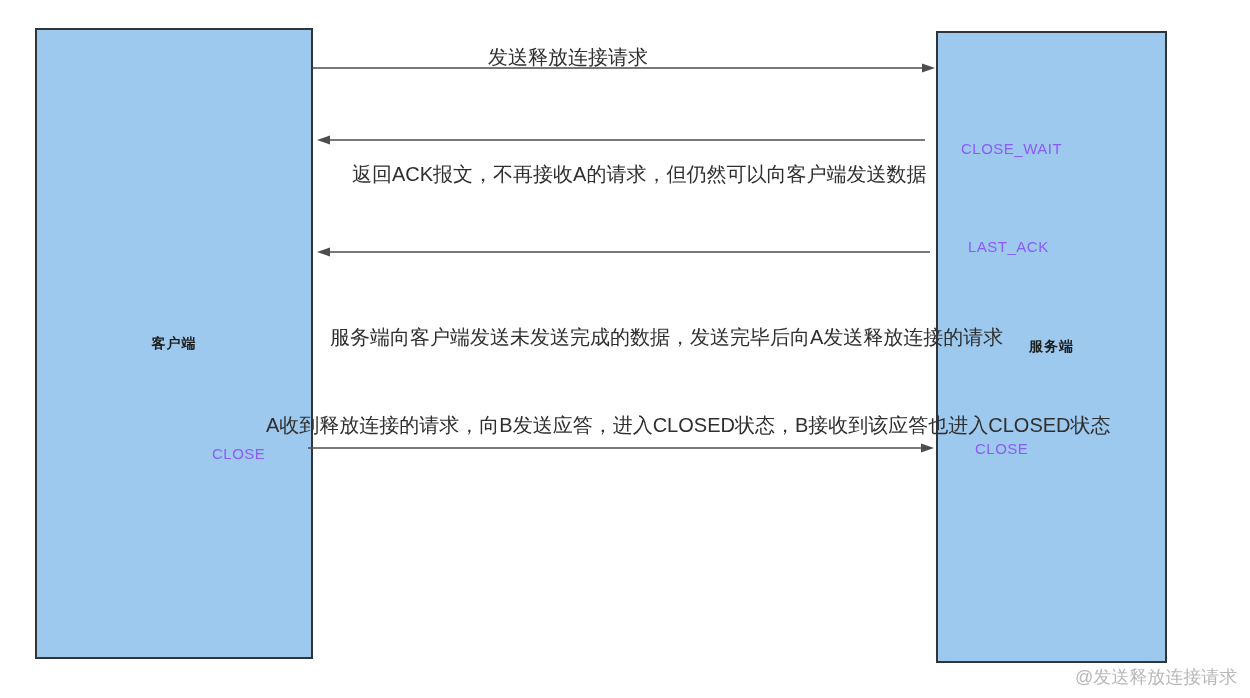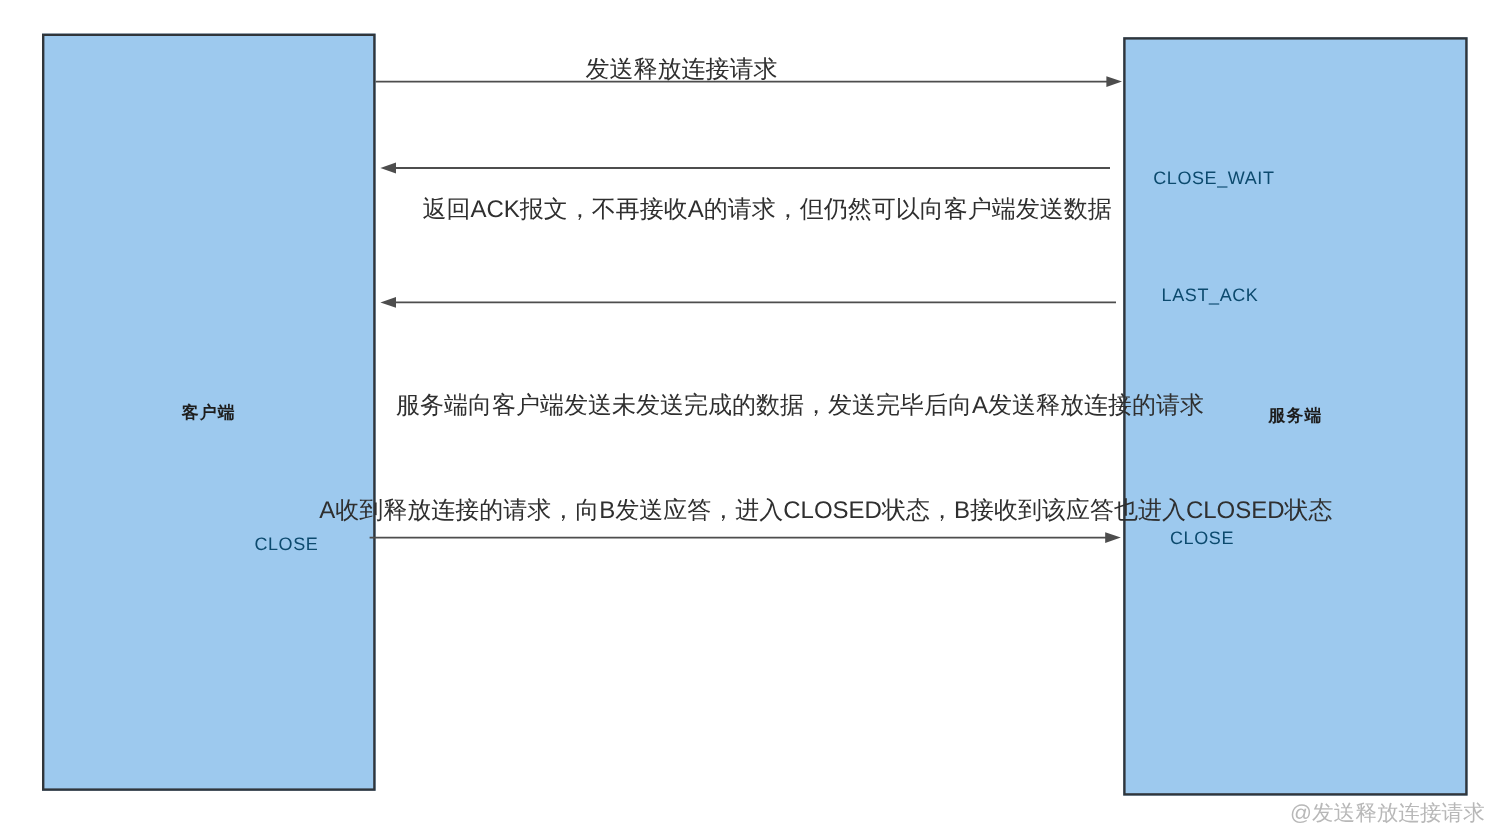--- a/index.html
+++ b/index.html
@@ -20,41 +20,41 @@
   }
   .lifeline-box{
     position:absolute;
     background:var(--box-fill);
     border:2px solid var(--box-border);
     display:flex;
     align-items:center;
     justify-content:center;
   }
   #client-box{left:35px;top:28px;width:278px;height:631px;}
-  #server-box{left:936px;top:31px;width:287px;height:632px;}
+  #server-box{left:936px;top:31px;width:231px;height:632px;}
   .box-title{
     font-size:14px;
     font-weight:bold;
     color:#1d1d1d;
     letter-spacing:1px;
   }
   .msg-label{
     position:absolute;
     font-size:20px;
     white-space:nowrap;
     color:var(--text);
   }
   #msg-label-1{left:488px;top:44px;}
   #msg-label-2{left:352px;top:161px;text-align:right;}
   #msg-label-3{left:330px;top:276px;margin-top:48px;}
   #msg-label-4{left:266px;top:412px;}
   .state-label{
     position:absolute;
     font-size:15px;
-    color:#0c4a6e;
+    color:#8b5cf6;
     white-space:nowrap;
     letter-spacing:0.5px;
   }
   #state-close-wait{left:961px;top:140px;}
   #state-last-ack{left:944px;top:238px;margin-left:24px;}
   #state-close-server{left:975px;top:440px;}
   #state-close-client{left:212px;top:445px;}
   #arrow-layer{
     position:absolute;
     left:0;top:0;

